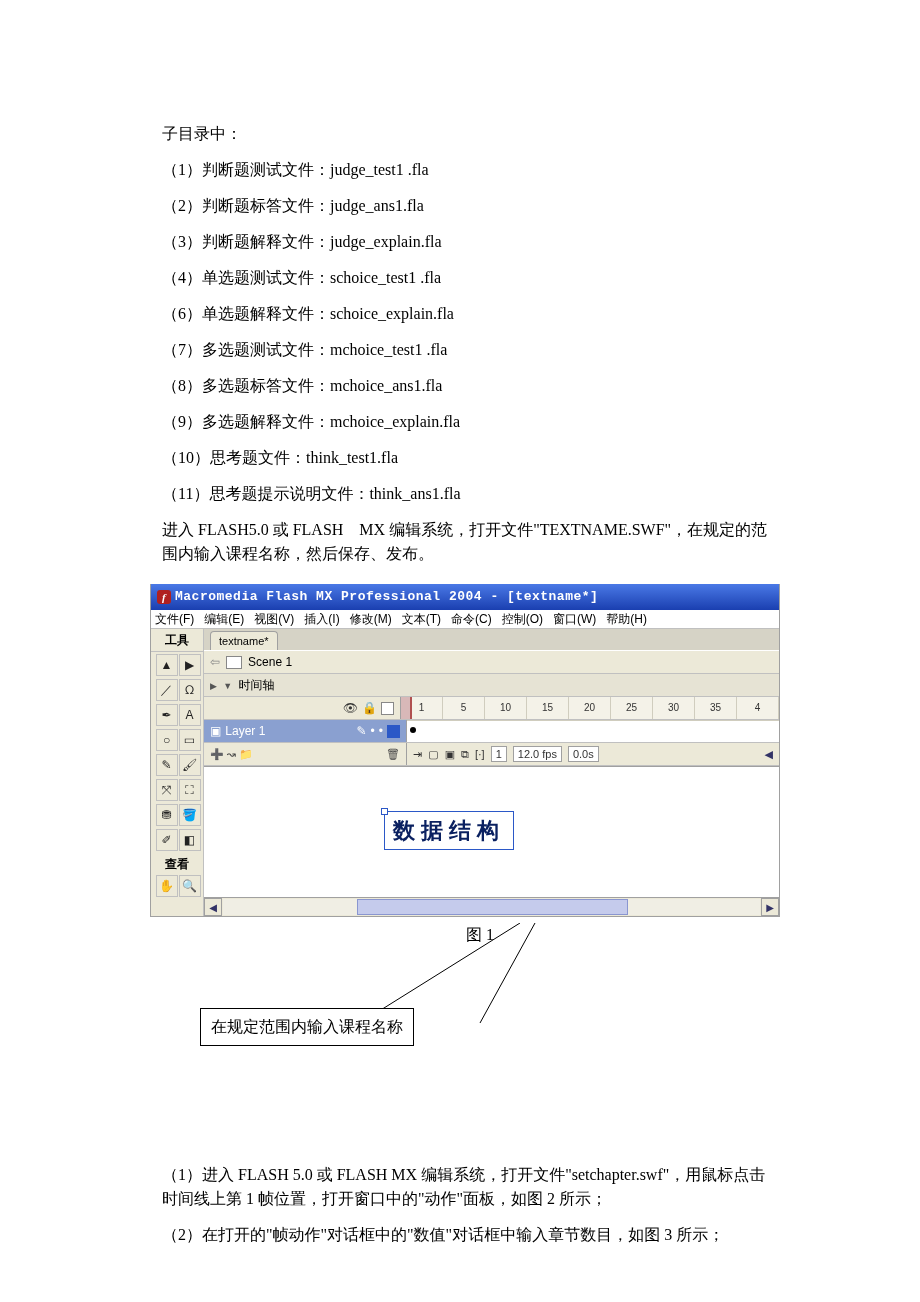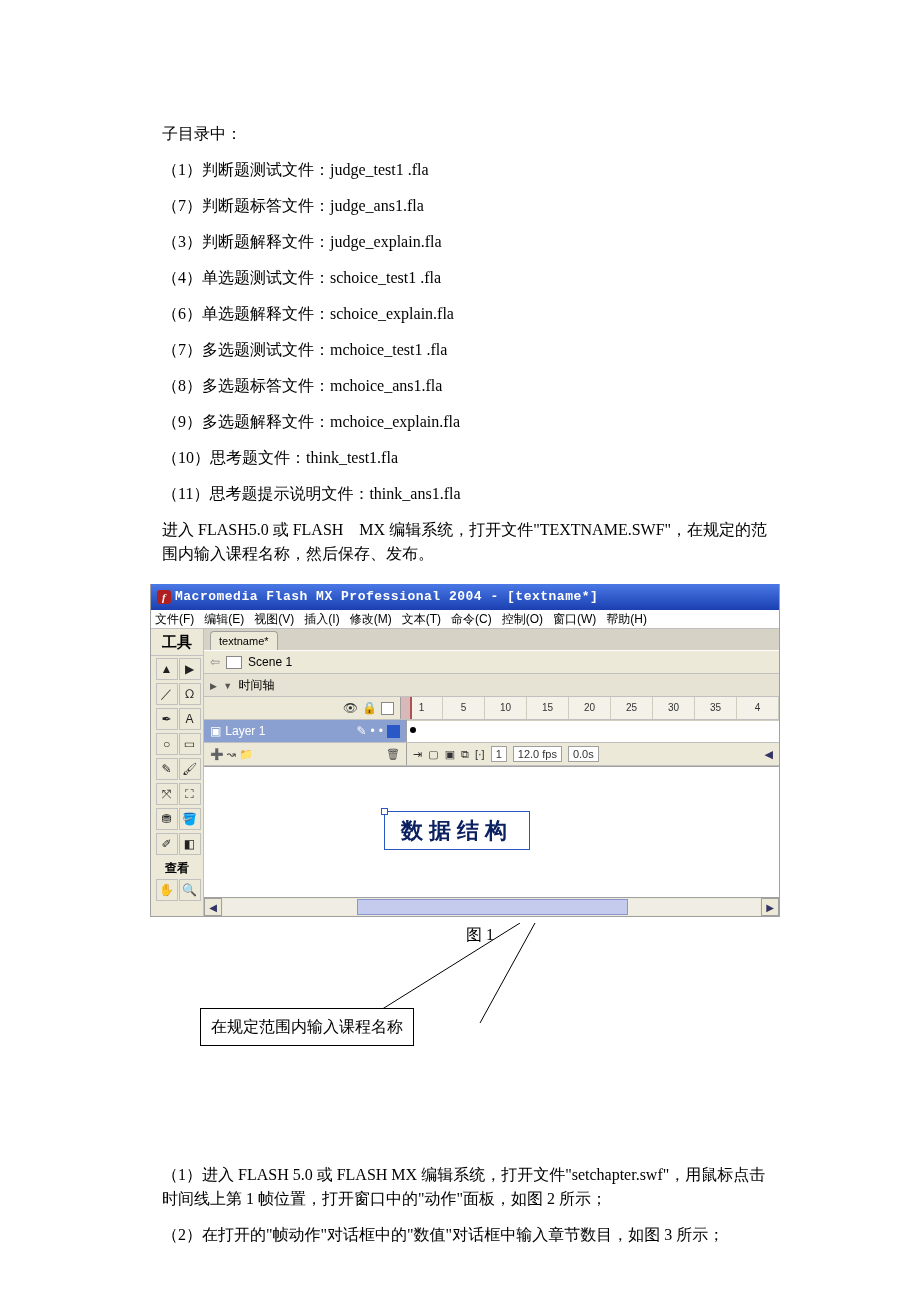--- a/index.html
+++ b/index.html
@@ -68,21 +68,21 @@
     width: 52px;
     background: #ece9d8;
     border-right: 1px solid #c0c0c0;
     display: flex;
     flex-direction: column;
     align-items: center;
     padding: 2px 0 6px;
   }
   .panel-title {
     font-weight: bold;
-    font-size: 15px;
+    font-size: 12px;
     margin: 0 0 2px;
     text-align: center;
     width: 100%;
     border-bottom: 1px solid #c0c0c0;
     padding-bottom: 2px;
   }
   .tool-grid {
     display: grid;
     grid-template-columns: 20px 20px;
     gap: 3px;
@@ -250,21 +250,21 @@
     background:#fff;
     height:130px;
     position:relative;
     border-top:1px solid #a0a0a0;
   }
   .stage-text {
     position:absolute;
     left:180px;
     top:44px;
     border:1px solid #2b58c7;
-    padding:2px 16px;
+    padding:2px 8px;
     font-family:"KaiTi","STKaiti","SimSun",serif;
     font-size:22px;
     color:#0a2060;
     font-weight:bold;
     letter-spacing:6px;
   }
   .stage-text::before {
     content:"";
     position:absolute;
     left:-4px; top:-4px;
@@ -331,21 +331,21 @@
   }
   .section2 { margin-top: 110px; }
 </style>
 </head>
 <body>
 
 <div class="page">
   <div class="text-block">
     <p>子目录中：</p>
     <p>（1）判断题测试文件：judge_test1 .fla</p>
-    <p>（7）判断题标答文件：judge_ans1.fla</p>
+    <p>（2）判断题标答文件：judge_ans1.fla</p>
     <p>（3）判断题解释文件：judge_explain.fla</p>
     <p>（4）单选题测试文件：schoice_test1 .fla</p>
     <p>（6）单选题解释文件：schoice_explain.fla</p>
     <p>（7）多选题测试文件：mchoice_test1 .fla</p>
     <p>（8）多选题标答文件：mchoice_ans1.fla</p>
     <p>（9）多选题解释文件：mchoice_explain.fla</p>
     <p>（10）思考题文件：think_test1.fla</p>
     <p>（11）思考题提示说明文件：think_ans1.fla</p>
     <p>进入 FLASH5.0 或 FLASH　MX 编辑系统，打开文件"TEXTNAME.SWF"，在规定的范围内输入课程名称，然后保存、发布。</p>
   </div>

